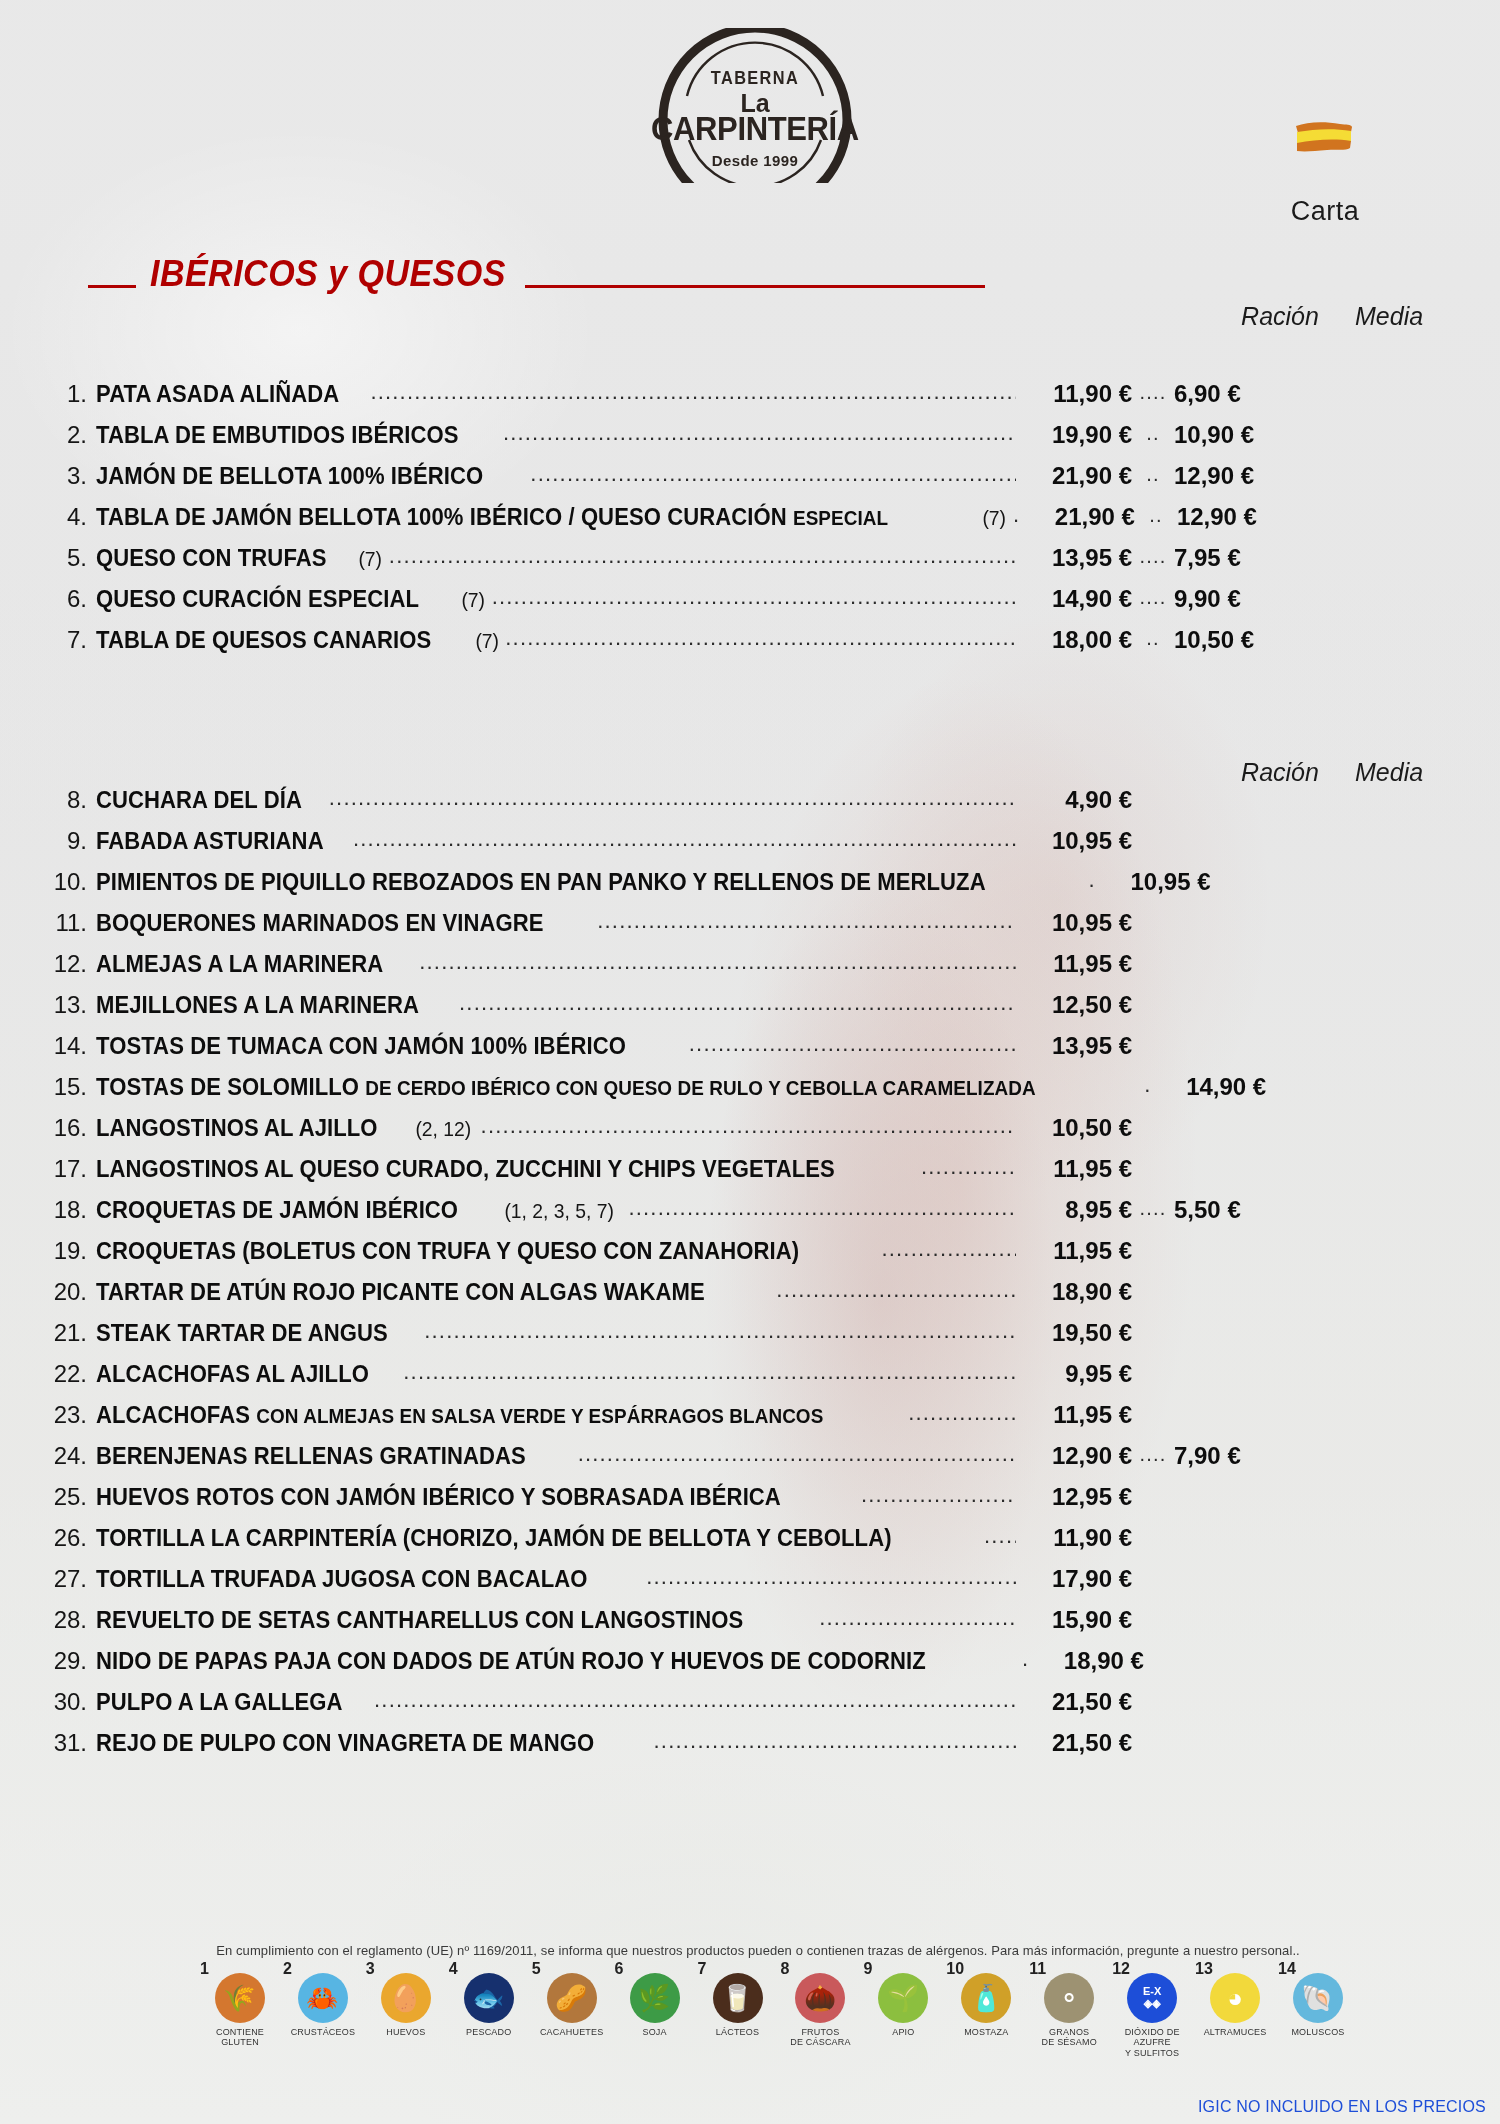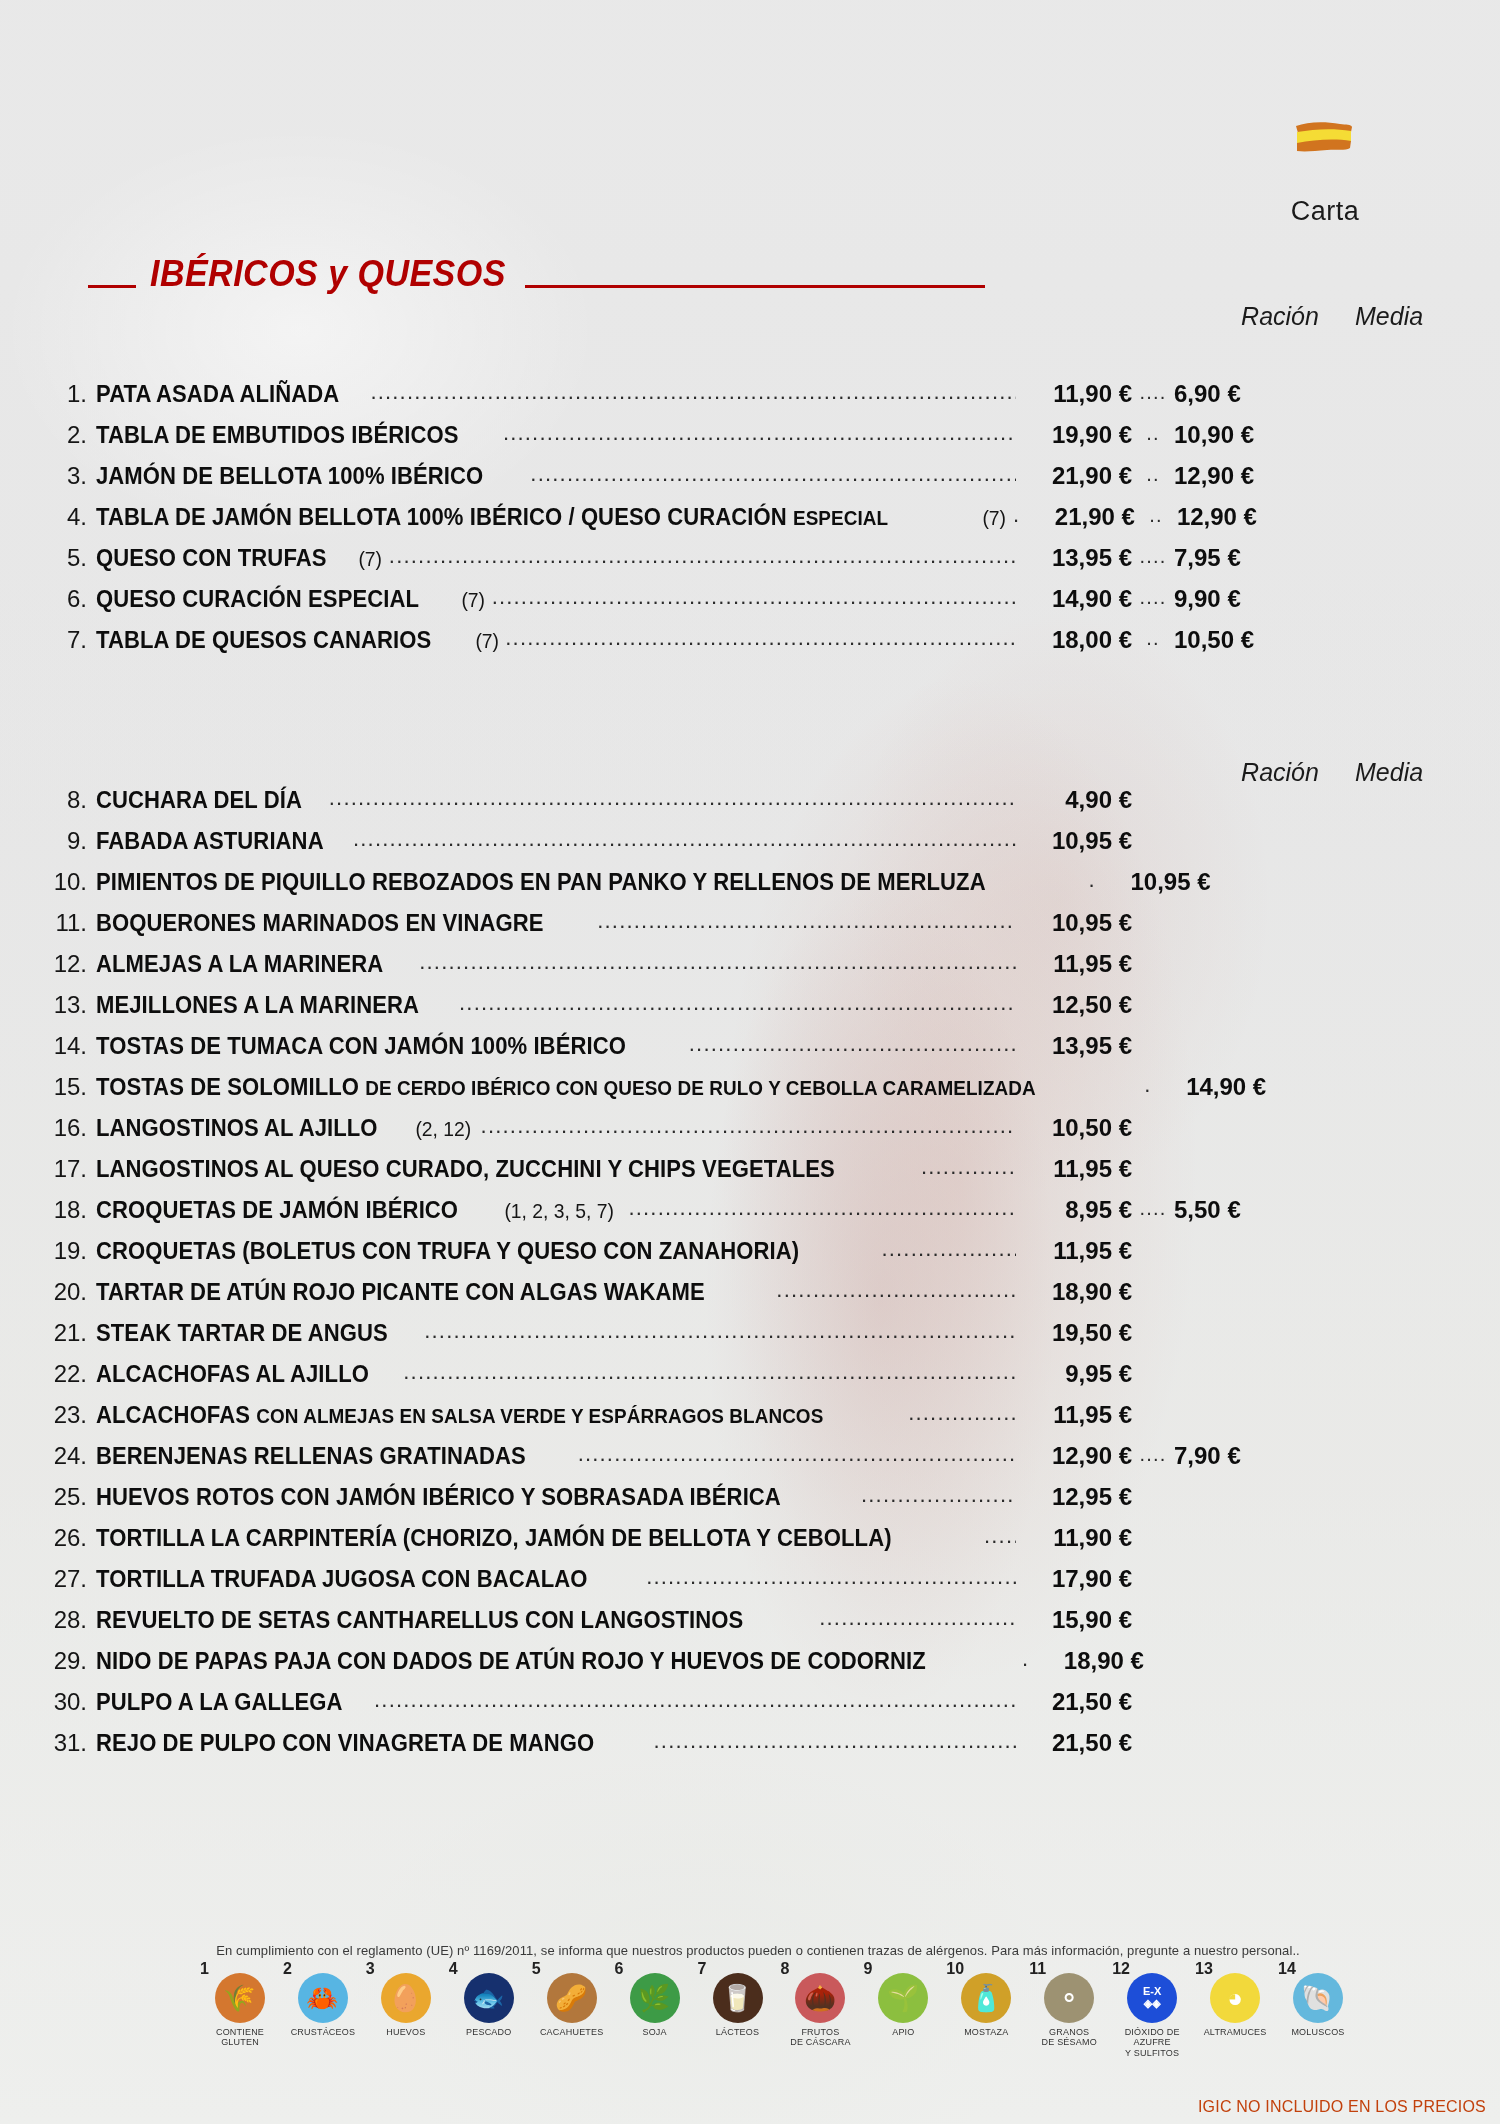--- a/index.html
+++ b/index.html
@@ -115,32 +115,44 @@
   .allg .disc {
     width:50px; height:50px; border-radius:50%; margin:0 auto;
     display:flex; align-items:center; justify-content:center;
     color:#fff; font-size:26px; line-height:1;
   }
   .allg .lbl {
     margin-top:4px; font-size:9px; color:#333; line-height:1.15; letter-spacing:.2px;
   }
   .igic {
     position:absolute; right:22px; bottom:8px;
-    font-size:16px; color:#c2410c; letter-spacing:.2px;
+    font-size:16px; color:#1d4ed8; letter-spacing:.2px;
   }
   .ex-badge { font-size:11px; font-weight:bold; line-height:1.05; text-align:center; }
 </style>
 </head>
 <body>
 
 <div id="bg-photo"></div>
 <div id="bg-veil"></div>
 
 <div id="page">
 
+  <div class="logo-wrap">
+    <svg class="logo-svg" viewBox="0 0 240 155">
+      <path d="M28 92 A 92 92 0 0 1 212 92" fill="none" stroke="#2b2420" stroke-width="9"></path>
+      <path d="M28 92 A 92 92 0 0 0 212 92" fill="none" stroke="#2b2420" stroke-width="9"></path>
+      <path d="M52 68 A 70 70 0 0 1 188 68" fill="none" stroke="#2b2420" stroke-width="2.4"></path>
+      <path d="M54 112 A 70 70 0 0 0 186 112" fill="none" stroke="#2b2420" stroke-width="2.4"></path>
+      <text x="120" y="56" text-anchor="middle" font-family="'Liberation Sans',sans-serif" font-size="19" font-weight="bold" fill="#2b2420" letter-spacing="1.6" transform="scale(0.86,1) translate(19.5,0)">TABERNA</text>
+      <text x="120" y="84" text-anchor="middle" font-family="'Liberation Sans',sans-serif" font-size="25" font-weight="bold" fill="#2b2420">La</text>
+      <text x="120" y="112" text-anchor="middle" font-family="'Liberation Sans',sans-serif" font-size="33" font-weight="bold" fill="#2b2420" letter-spacing="-0.4" transform="scale(0.94,1) translate(7.6,0)">CARPINTERÍA</text>
+      <text x="120" y="138" text-anchor="middle" font-family="'Liberation Sans',sans-serif" font-size="15" font-weight="bold" fill="#2b2420" letter-spacing="0.4">Desde 1999</text>
+    </svg>
+  </div>
 
   <svg class="flag" viewBox="0 0 62 38">
     <path d="M3 8 C14 4, 30 3, 47 6 C53 7, 58 6, 59 9 L58 14 C40 11, 22 12, 5 15 Z" fill="#d1741f"></path>
     <path d="M4 14 C22 11, 40 10, 58 13 L58 24 C40 21, 21 23, 4 26 Z" fill="#f5dc35"></path>
     <path d="M4 25 C21 22, 40 20, 58 23 L57 30 C52 33, 44 31, 34 32 C22 33, 12 34, 4 33 Z" fill="#d1741f"></path>
   </svg>
   <div class="carta">Carta</div>
 
   <div class="sec" id="sec0" style="top:242px;">
     <div class="sec-head">

